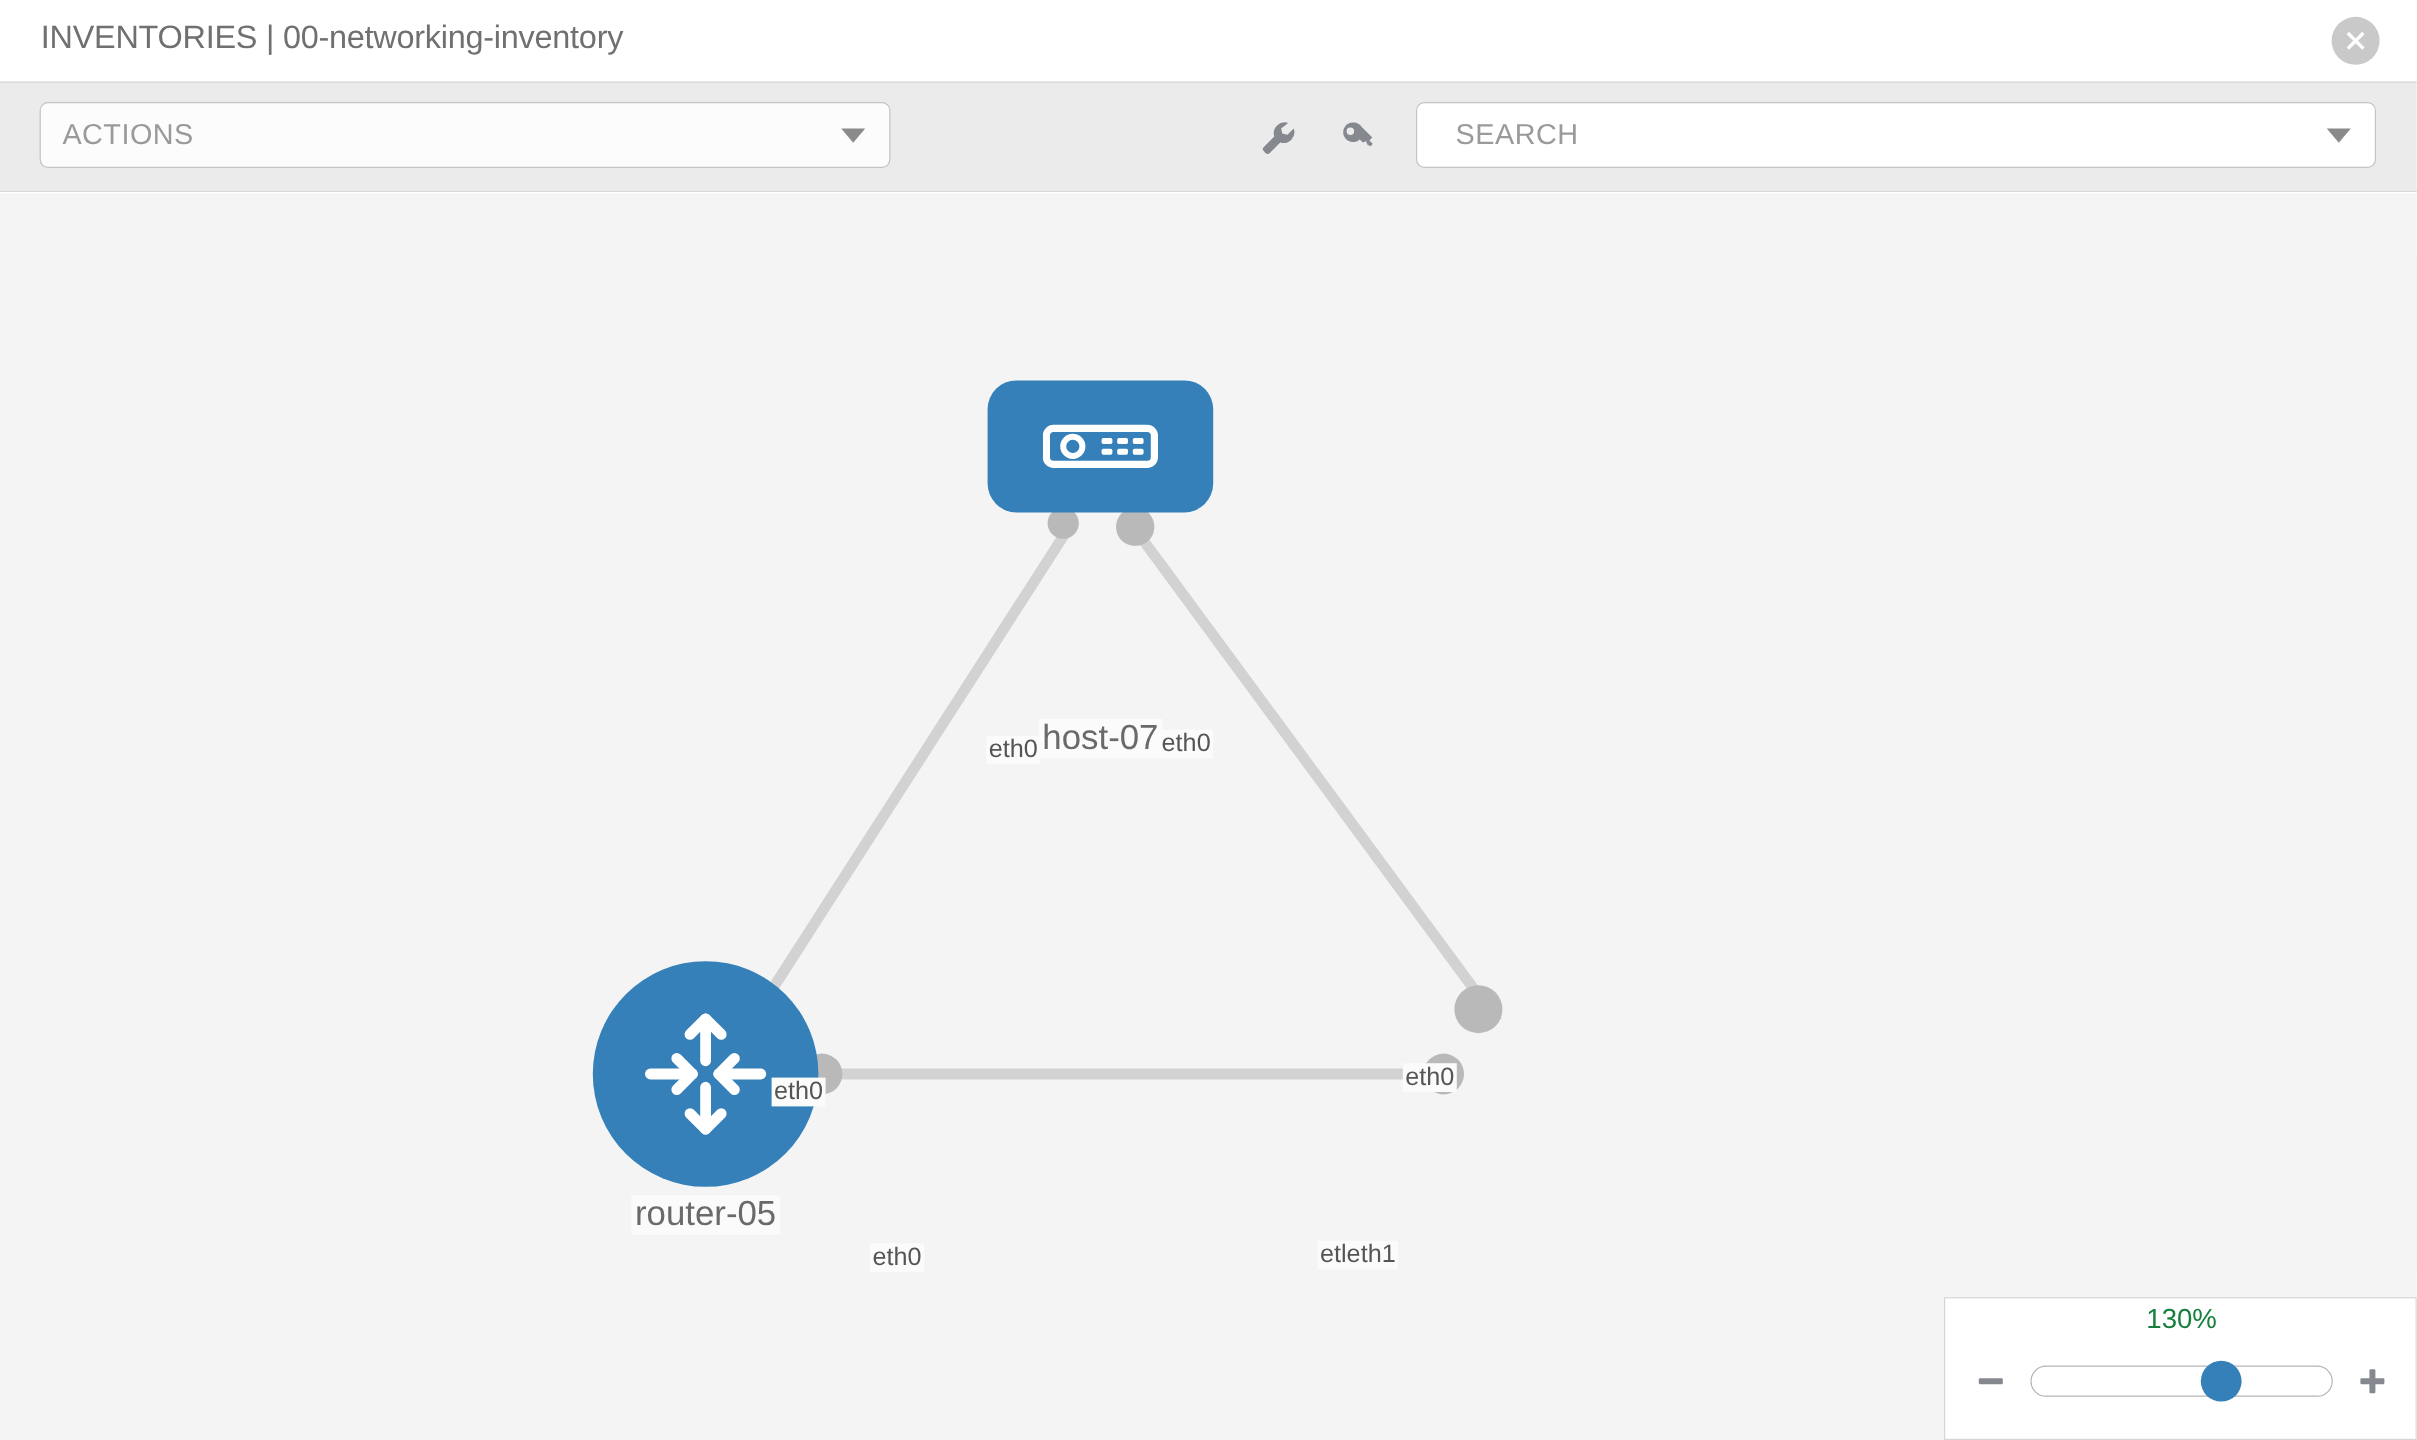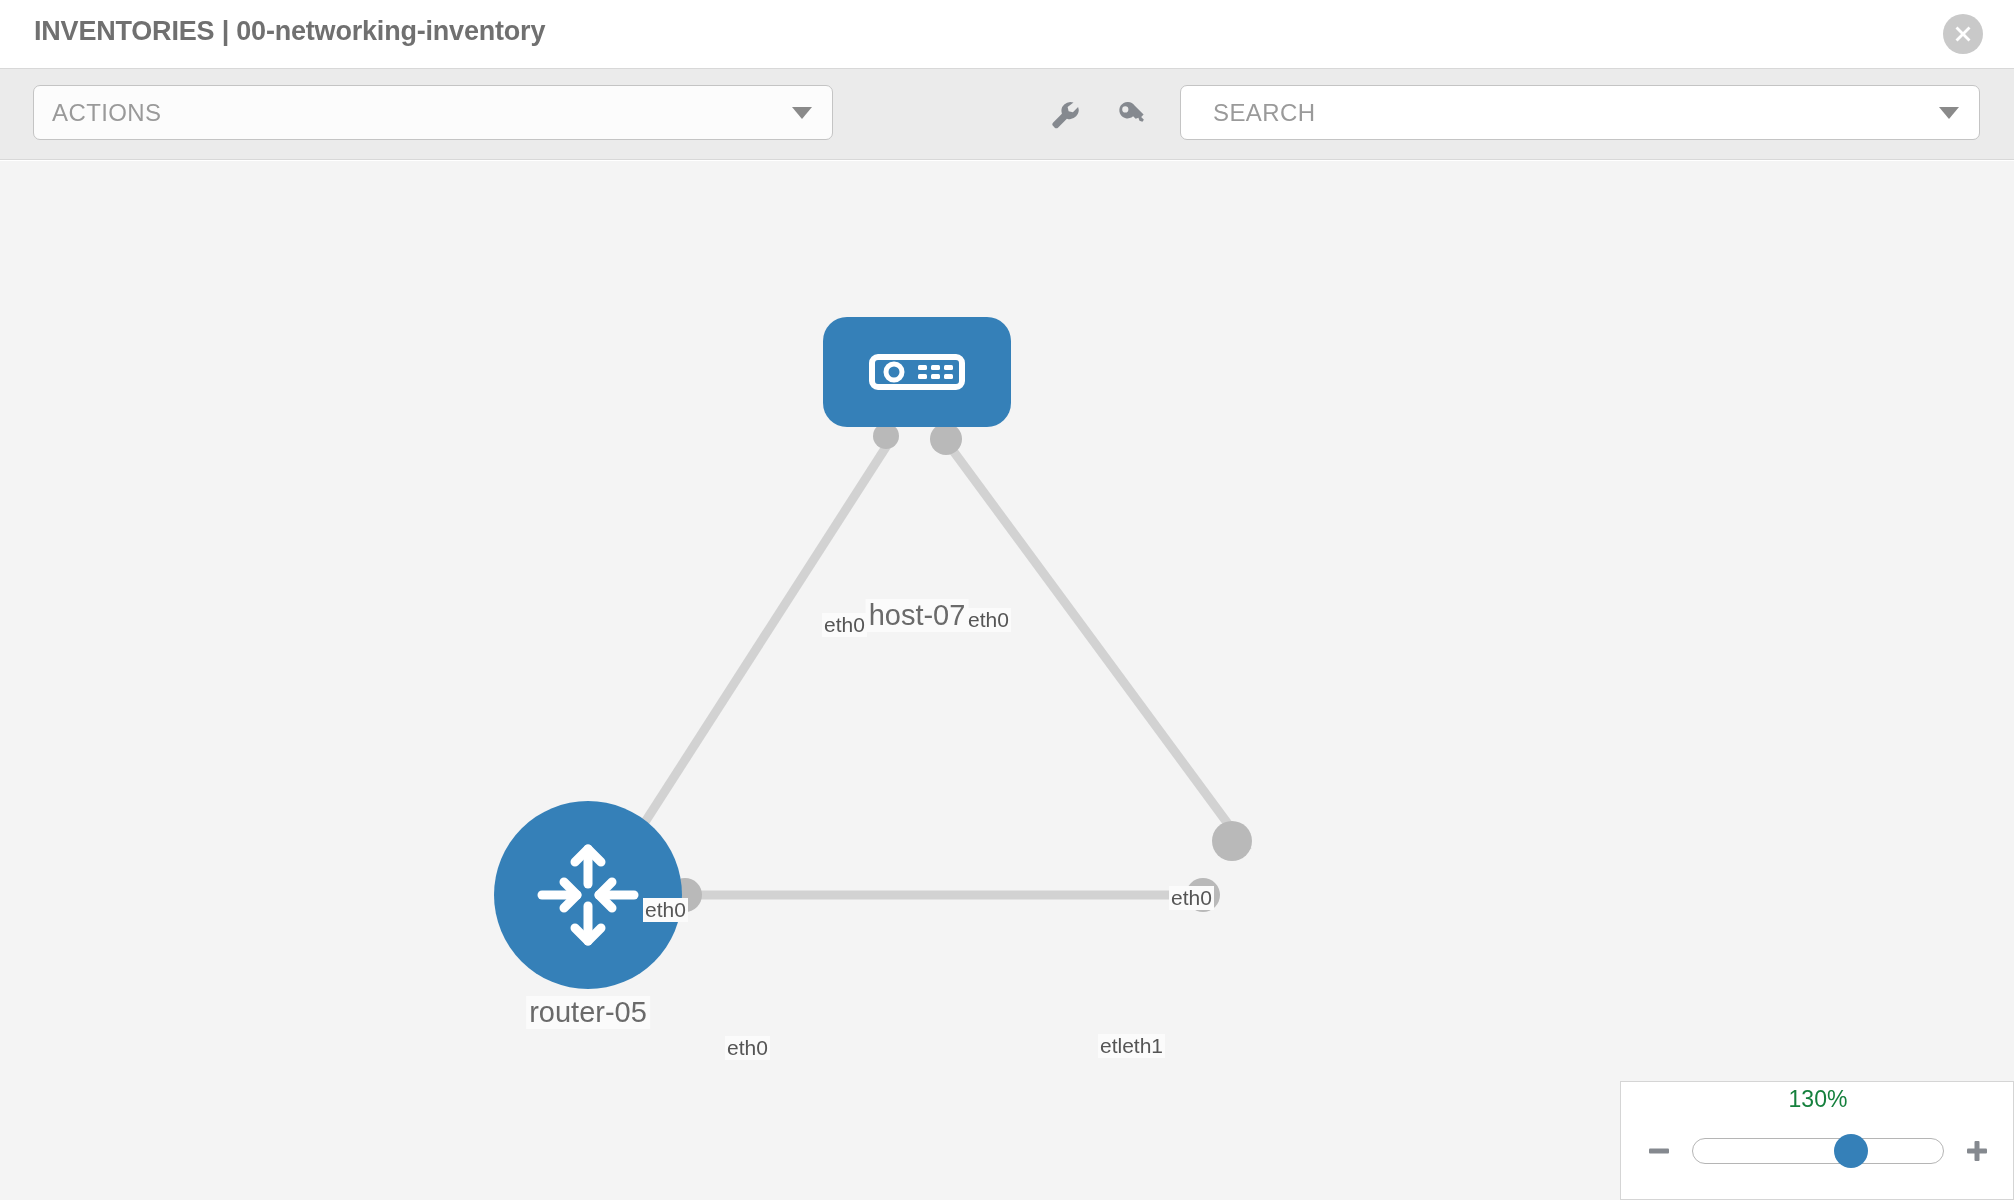--- a/index.html
+++ b/index.html
@@ -12,42 +12,42 @@
   #app { position: relative; width: 2014px; height: 1200px; background: #ffffff; }
 
   
   .header {
     position: absolute; left: 0; top: 0; width: 2014px; height: 68px;
     background: #ffffff;
     display: flex; align-items: center;
   }
   .page-title {
     position: absolute; left: 34px; top: 16px;
-    font-size: 27px; font-weight: bold; color: #707070;
+    font-size: 27px; font-weight: normal; color: #707070;
     letter-spacing: -0.2px; white-space: nowrap;
   }
   .close-btn {
     position: absolute; left: 1943px; top: 14px;
     width: 40px; height: 40px; border-radius: 50%;
     background: #c9c9c9;
     display: flex; align-items: center; justify-content: center;
     cursor: pointer;
   }
   .close-btn svg { display: block; }
 
   
   .toolbar {
     position: absolute; left: 0; top: 68px; width: 2014px; height: 92px;
     background: #ebebeb;
     border-top: 1px solid #d8d8d8;
     border-bottom: 1px solid #d8d8d8;
   }
   .actions-select {
     position: absolute; left: 33px; top: 85px;
-    width: 800px; height: 55px;
+    width: 709px; height: 55px;
     background: #fcfcfc;
     border: 1px solid #c4c4c4; border-radius: 7px;
     display: flex; align-items: center;
     cursor: pointer;
   }
   .actions-select .label {
     margin-left: 18px; font-size: 24px; color: #9a9a9a; letter-spacing: 0.4px;
   }
   .caret {
     position: absolute; right: 20px; top: 50%; transform: translateY(-50%);

